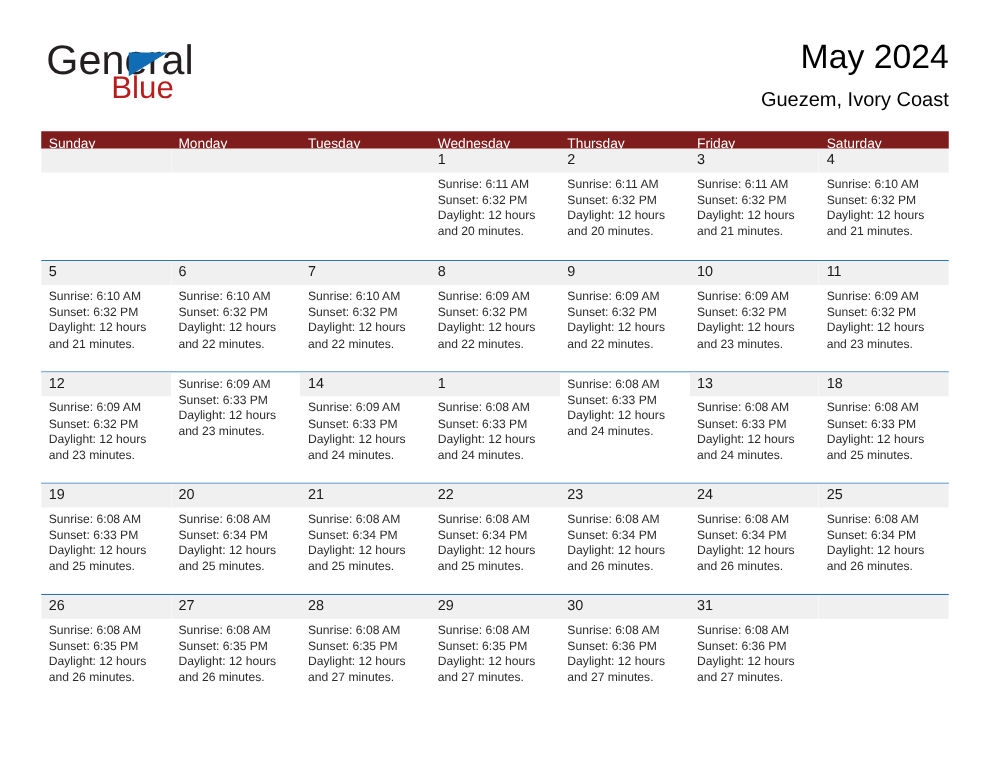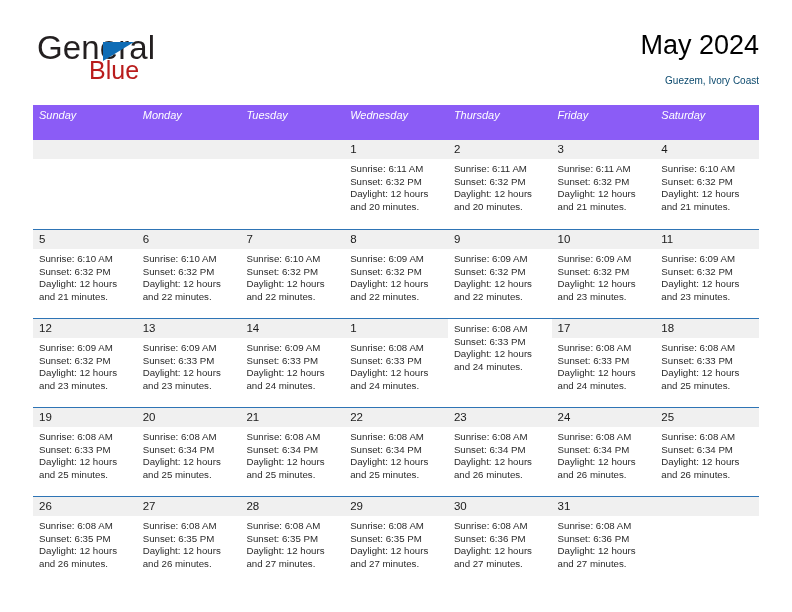--- a/index.html
+++ b/index.html
@@ -70,39 +70,38 @@
     text-align: right;
   }
   .cal-title {
     font-size: 27px;
     color: #000000;
     line-height: 34px;
     white-space: nowrap;
     text-align: right;
   }
   .cal-subtitle {
-    font-size: 10px;
-    color: #0c4a6e;
+    font-size: 16px;
+    color: #000000;
     line-height: 22px;
     margin-top: 8px;
     white-space: nowrap;
   }
 
   
   .calendar {
     position: absolute;
     left: 33px;
     top: 105px;
     width: 726px;
   }
   .weekdays {
     display: flex;
-    background: #8b5cf6;
-    height: 35px;
-    font-style: italic;
+    background: #7f1d1d;
+    height: 14px;
   }
   .weekday {
     flex: 1 1 0;
     color: #ffffff;
     font-size: 11px;
     line-height: 21px;
     padding-left: 6px;
     box-sizing: border-box;
     white-space: nowrap;
     overflow: hidden;
@@ -326,63 +325,60 @@
               <div class="daynum">12</div>
             </div>
             <div class="cell-body">
               <div class="cell-line">Sunrise: 6:09 AM</div>
               <div class="cell-line">Sunset: 6:32 PM</div>
               <div class="cell-line">Daylight: 12 hours</div>
               <div class="cell-line">and 23 minutes.</div>
             </div>
           </div>
           <div class="daycell">
+            <div class="cell-body">
+              <div class="cell-line">Sunrise: 6:09 AM</div>
+              <div class="cell-line">Sunset: 6:33 PM</div>
+              <div class="cell-line">Daylight: 12 hours</div>
+              <div class="cell-line">and 23 minutes.</div>
+            </div>
+          </div>
+          <div class="daycell">
+            <div class="daynum-band">
+              <div class="daynum">14</div>
+            </div>
+            <div class="cell-body">
+              <div class="cell-line">Sunrise: 6:09 AM</div>
+              <div class="cell-line">Sunset: 6:33 PM</div>
+              <div class="cell-line">Daylight: 12 hours</div>
+              <div class="cell-line">and 24 minutes.</div>
+            </div>
+          </div>
+          <div class="daycell">
+            <div class="daynum-band">
+              <div class="daynum">1</div>
+            </div>
+            <div class="cell-body">
+              <div class="cell-line">Sunrise: 6:08 AM</div>
+              <div class="cell-line">Sunset: 6:33 PM</div>
+              <div class="cell-line">Daylight: 12 hours</div>
+              <div class="cell-line">and 24 minutes.</div>
+            </div>
+          </div>
+          <div class="daycell">
+            <div class="cell-body">
+              <div class="cell-line">Sunrise: 6:08 AM</div>
+              <div class="cell-line">Sunset: 6:33 PM</div>
+              <div class="cell-line">Daylight: 12 hours</div>
+              <div class="cell-line">and 24 minutes.</div>
+            </div>
+          </div>
+          <div class="daycell">
             <div class="daynum-band">
               <div class="daynum">13</div>
-            </div>
-            <div class="cell-body">
-              <div class="cell-line">Sunrise: 6:09 AM</div>
-              <div class="cell-line">Sunset: 6:33 PM</div>
-              <div class="cell-line">Daylight: 12 hours</div>
-              <div class="cell-line">and 23 minutes.</div>
-            </div>
-          </div>
-          <div class="daycell">
-            <div class="daynum-band">
-              <div class="daynum">14</div>
-            </div>
-            <div class="cell-body">
-              <div class="cell-line">Sunrise: 6:09 AM</div>
-              <div class="cell-line">Sunset: 6:33 PM</div>
-              <div class="cell-line">Daylight: 12 hours</div>
-              <div class="cell-line">and 24 minutes.</div>
-            </div>
-          </div>
-          <div class="daycell">
-            <div class="daynum-band">
-              <div class="daynum">1</div>
-            </div>
-            <div class="cell-body">
-              <div class="cell-line">Sunrise: 6:08 AM</div>
-              <div class="cell-line">Sunset: 6:33 PM</div>
-              <div class="cell-line">Daylight: 12 hours</div>
-              <div class="cell-line">and 24 minutes.</div>
-            </div>
-          </div>
-          <div class="daycell">
-            <div class="cell-body">
-              <div class="cell-line">Sunrise: 6:08 AM</div>
-              <div class="cell-line">Sunset: 6:33 PM</div>
-              <div class="cell-line">Daylight: 12 hours</div>
-              <div class="cell-line">and 24 minutes.</div>
-            </div>
-          </div>
-          <div class="daycell">
-            <div class="daynum-band">
-              <div class="daynum">17</div>
             </div>
             <div class="cell-body">
               <div class="cell-line">Sunrise: 6:08 AM</div>
               <div class="cell-line">Sunset: 6:33 PM</div>
               <div class="cell-line">Daylight: 12 hours</div>
               <div class="cell-line">and 24 minutes.</div>
             </div>
           </div>
           <div class="daycell">
             <div class="daynum-band">

